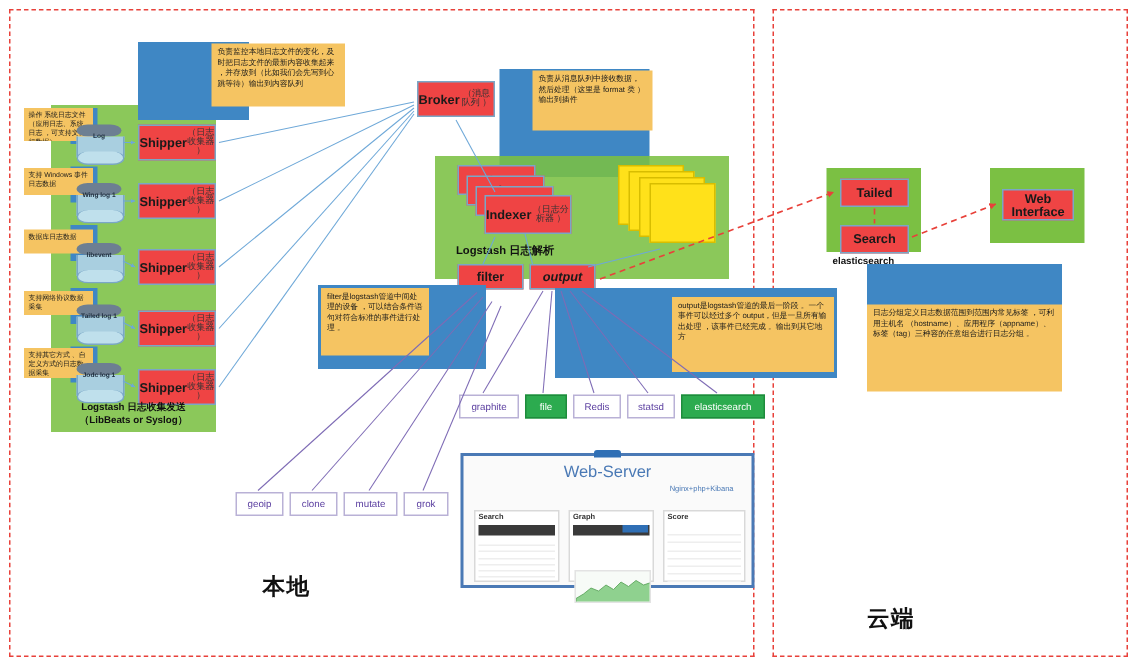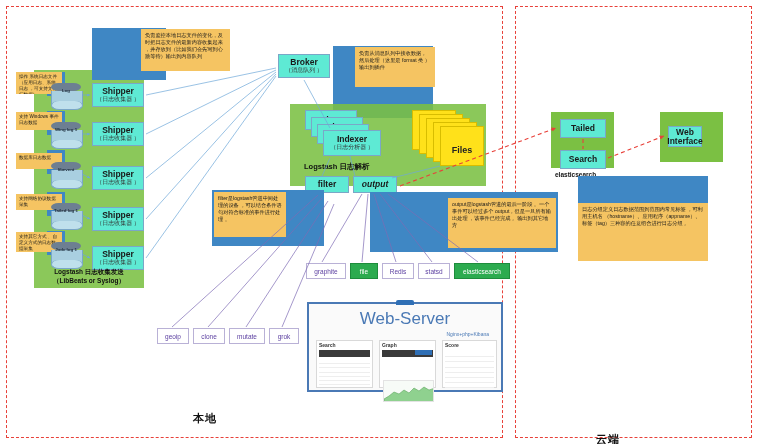--- a/index.html
+++ b/index.html
@@ -4,30 +4,30 @@
 <style>
   html,body{margin:0;padding:0;background:#ffffff;}
   body{width:758px;height:444px;overflow:hidden;
        font-family:"Liberation Sans","DejaVu Sans",sans-serif;}
   #canvas{position:relative;width:758px;height:444px;background:#fff;}
 
   .abs{position:absolute;box-sizing:border-box;}
 
   
   .region{border:1.5px dashed #e8413a;background:transparent;}
-  .region-label{font-weight:bold;color:#111;font-size:11px;letter-spacing:1px;
-                text-align:center;margin-top:29px;}
+  .region-label{font-weight:bold;color:#111;font-size:15px;letter-spacing:1px;
+                text-align:left;}
 
   
   .green{background:#7bc043;opacity:.88;}
   .green2{background:#7bc043;}
 
   
-  .node{background:#5eead4;border:1px solid #7aa7c7;
-        display:flex;flex-direction:column;align-items:center;
+  .node{background:#ef4444;border:1px solid #7aa7c7;
+        display:flex;flex-direction:row;align-items:center;
         justify-content:center;text-align:center;color:#1a1a1a;}
   .node .t1{font-weight:bold;font-size:8.5px;line-height:1.05;}
   .node .t2{font-size:6px;line-height:1.05;color:#333;}
 
   
   .callout{background:#f5c462;color:#1a1a1a;font-size:5.2px;line-height:1.35;
            padding:3px 4px;overflow:hidden;word-break:break-all;}
   .callout.small{font-size:4.6px;line-height:1.3;padding:2px 3px;}
 
   
@@ -57,21 +57,21 @@
 
   
   .cap{font-weight:bold;font-size:6.5px;color:#111;text-align:center;
        line-height:1.25;}
   .cap.big{font-size:7.5px;}
 
   
   .browser{background:#fafafa;border:2px solid #4a79b5;}
   .browser .tabnub{position:absolute;top:-4px;left:50%;margin-left:-9px;
                    width:18px;height:5px;background:#2f6fb5;border-radius:2px 2px 0 0;}
-  .ws-title{color:#4a79b5;font-size:17px;text-align:center;}
+  .ws-title{color:#4a79b5;font-size:11px;text-align:center;}
   .ws-sub{color:#4a79b5;font-size:5px;text-align:right;}
   .panel{background:#fff;border:1px solid #d9d9d9;}
   .panel .ph{font-size:5px;color:#333;font-weight:bold;padding:1px 2px;}
   .darkbar{background:#3a3a3a;height:7px;margin:1px 2px;}
   .bluebtn{position:absolute;right:3px;width:17px;height:5px;background:#2f6fb5;}
   .gridline{height:3.2px;border-bottom:1px solid #eee;}
   .chartarea{background:#f7fbf7;border:1px solid #e3e3e3;position:relative;
              overflow:hidden;}
 
   
@@ -181,23 +181,20 @@
   </div>
   <div class="abs node" style="left:323px;top:130px;width:58px;height:26px;">
     <div class="t1">Indexer</div>
     <div class="t2">（日志分析器 ）</div>
   </div>
 
   <div class="abs file" style="left:412px;top:110px;width:44px;height:40px;"></div>
   <div class="abs file" style="left:419px;top:114px;width:44px;height:40px;"></div>
   <div class="abs file" style="left:426px;top:118px;width:44px;height:40px;"></div>
   <div class="abs file" style="left:433px;top:122px;width:44px;height:40px;"></div>
-  <div class="abs file" style="left:440px;top:126px;width:44px;height:40px;">
-    <div class="flbl">Files</div>
-  </div>
 
   <div class="abs cap big" style="left:290px;top:162px;width:120px;text-align:left;padding-left:14px;">Logstash 日志解析</div>
 
   <div class="abs node" style="left:305px;top:176px;width:44px;height:17px;align-items:center;">
     <div class="t1">filter</div>
   </div>
   <div class="abs node" style="left:353px;top:176px;width:44px;height:17px;font-style:italic;">
     <div class="t1">output</div>
   </div>
 
@@ -260,21 +257,21 @@
   <div class="abs green2" style="left:551px;top:112px;width:63px;height:56px;"></div>
   <div class="abs node" style="left:560px;top:119px;width:46px;height:19px;">
     <div class="t1">Tailed</div>
   </div>
   <div class="abs node" style="left:560px;top:150px;width:46px;height:19px;">
     <div class="t1">Search</div>
   </div>
   <div class="abs cap" style="left:551px;top:171px;width:63px;text-align:left;padding-left:4px;">elasticsearch</div>
 
   <div class="abs green2" style="left:660px;top:112px;width:63px;height:50px;"></div>
-  <div class="abs node" style="left:668px;top:126px;width:34px;height:21px;">
+  <div class="abs node" style="left:668px;top:126px;width:48px;height:21px;">
     <div class="t1">Web Interface</div>
   </div>
 
   <div class="abs bluebox" style="left:578px;top:176px;width:130px;height:50px;"></div>
   <div class="abs callout" style="left:578px;top:203px;width:130px;height:58px;">日志分组定义日志数据范围到范围内常见标签 ，可利用主机名 （hostname）、应用程序（appname）、标签（tag）三种容的任意组合进行日志分组 。</div>
 
   <div class="abs region-label" style="left:175px;top:382px;width:60px;">本地</div>
   <div class="abs region-label" style="left:578px;top:403px;width:60px;">云端</div>
 
   <svg class="wires">

